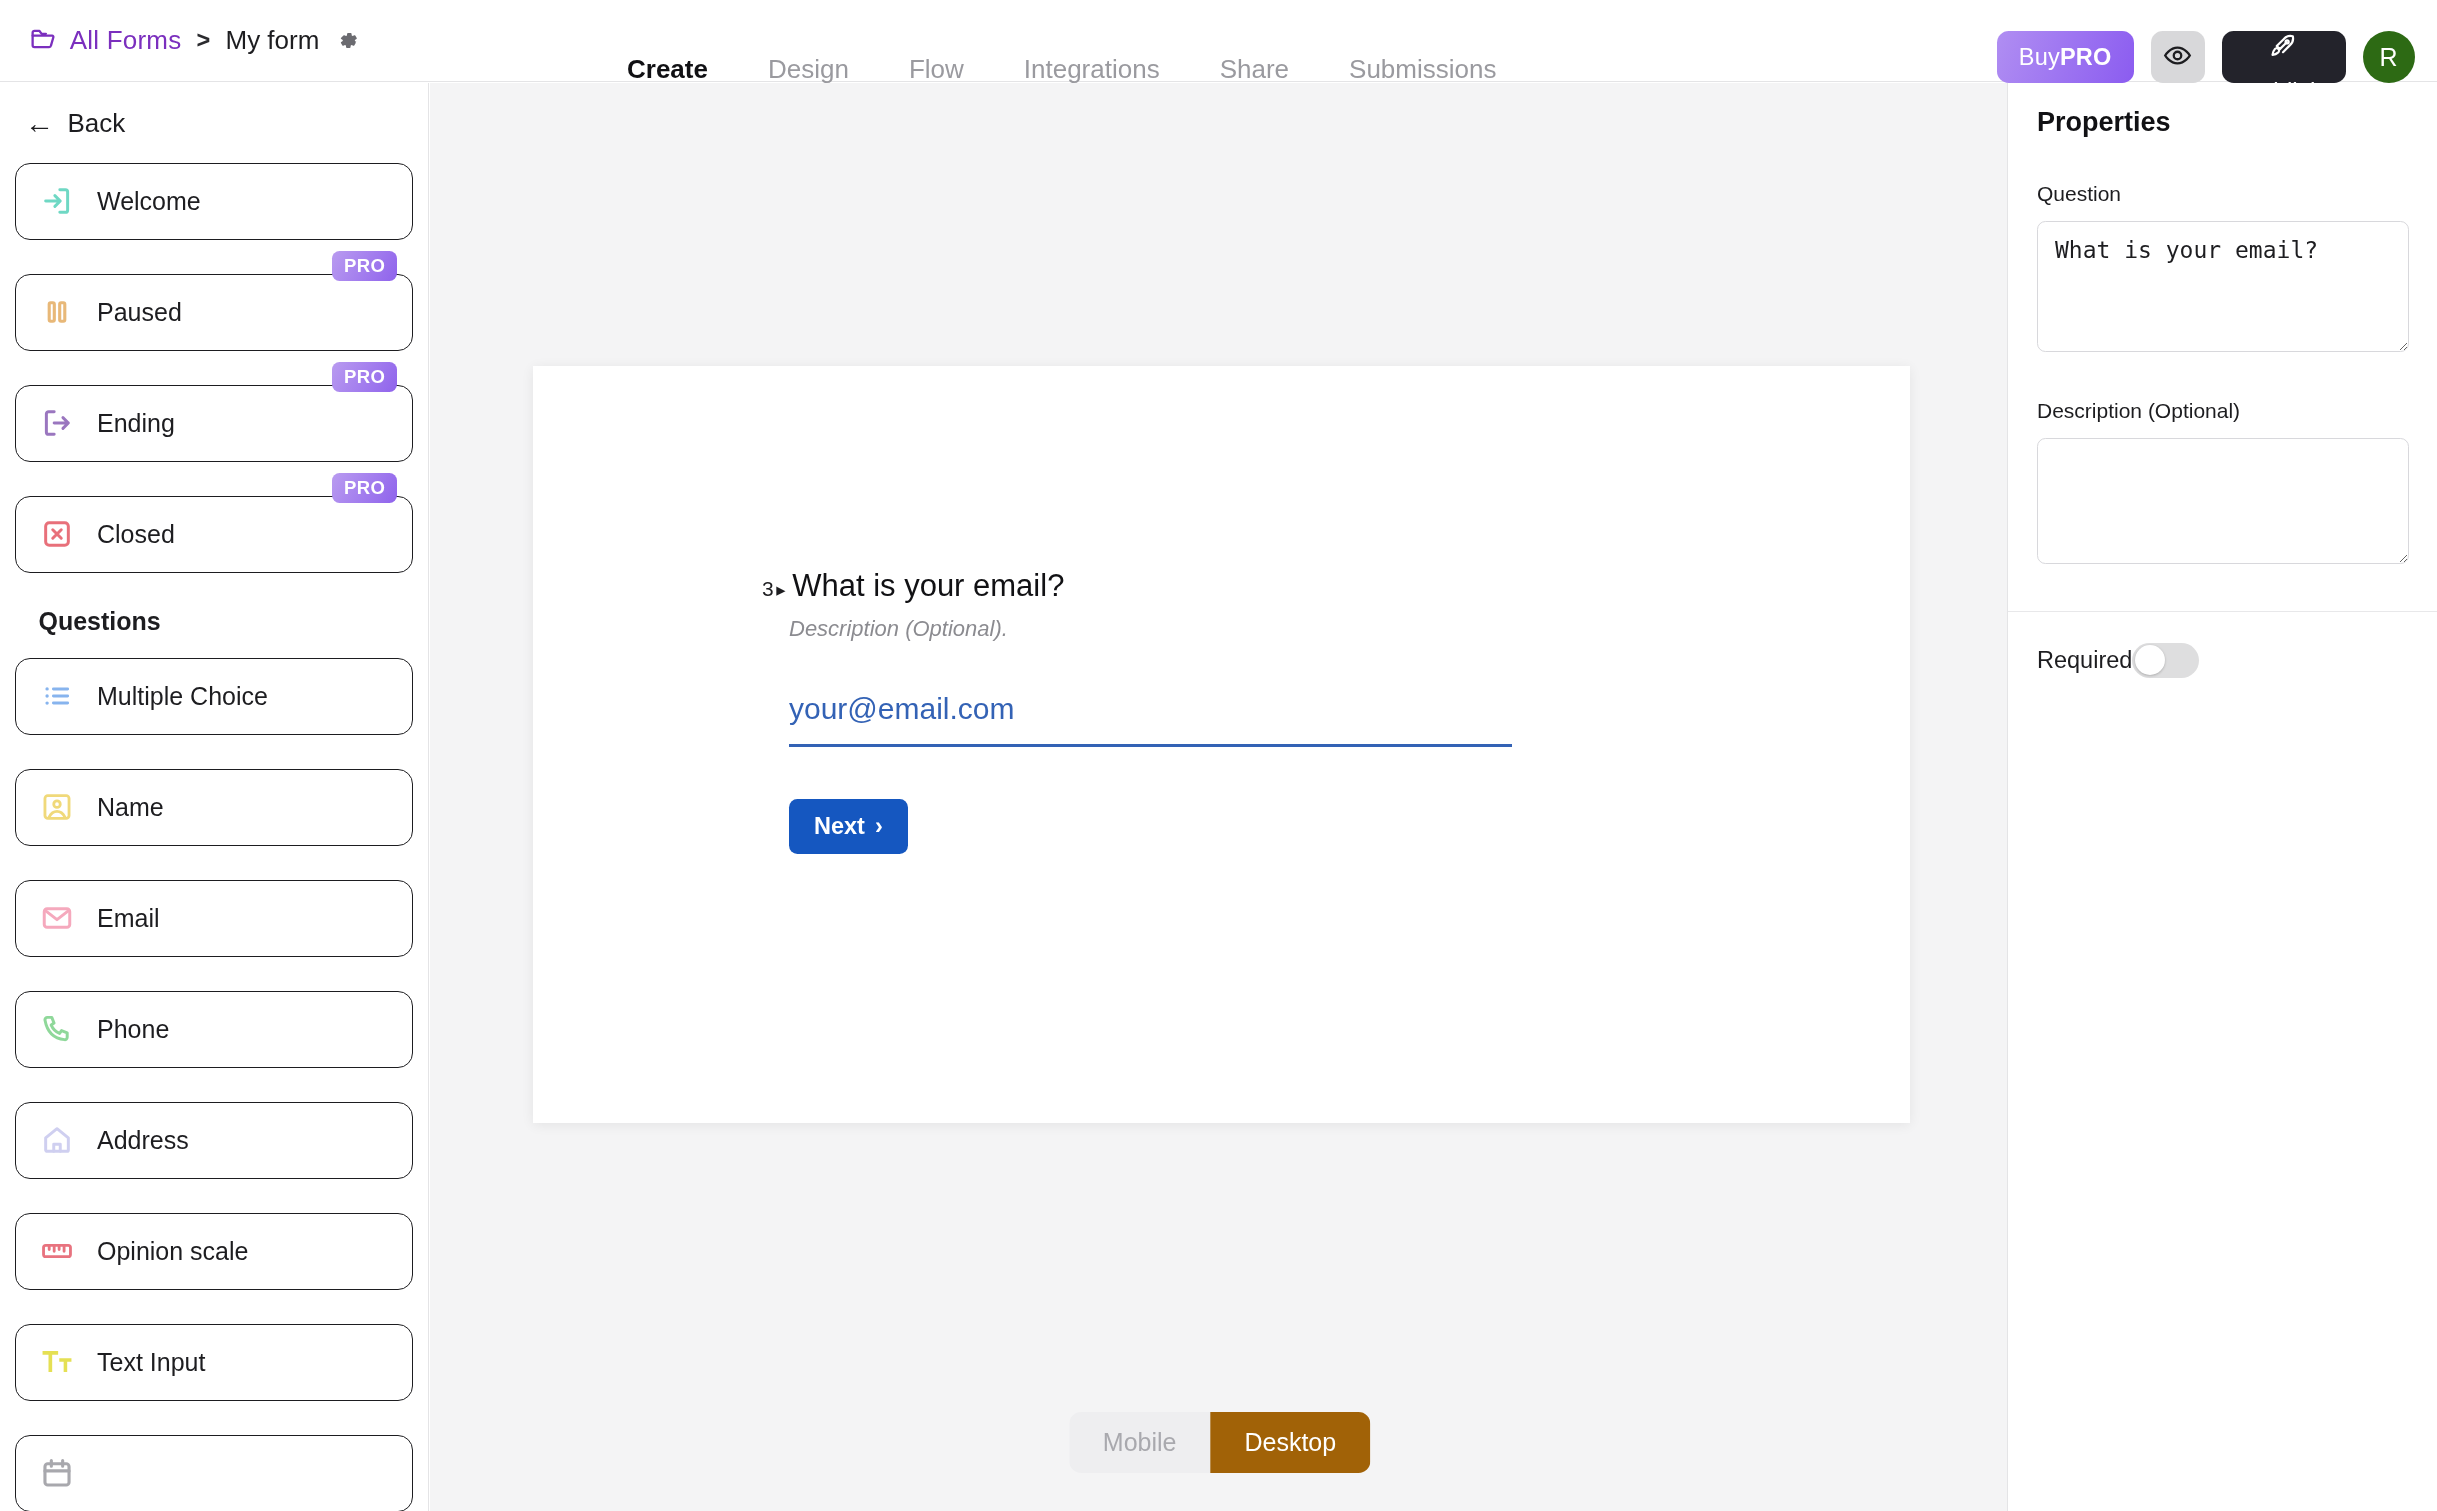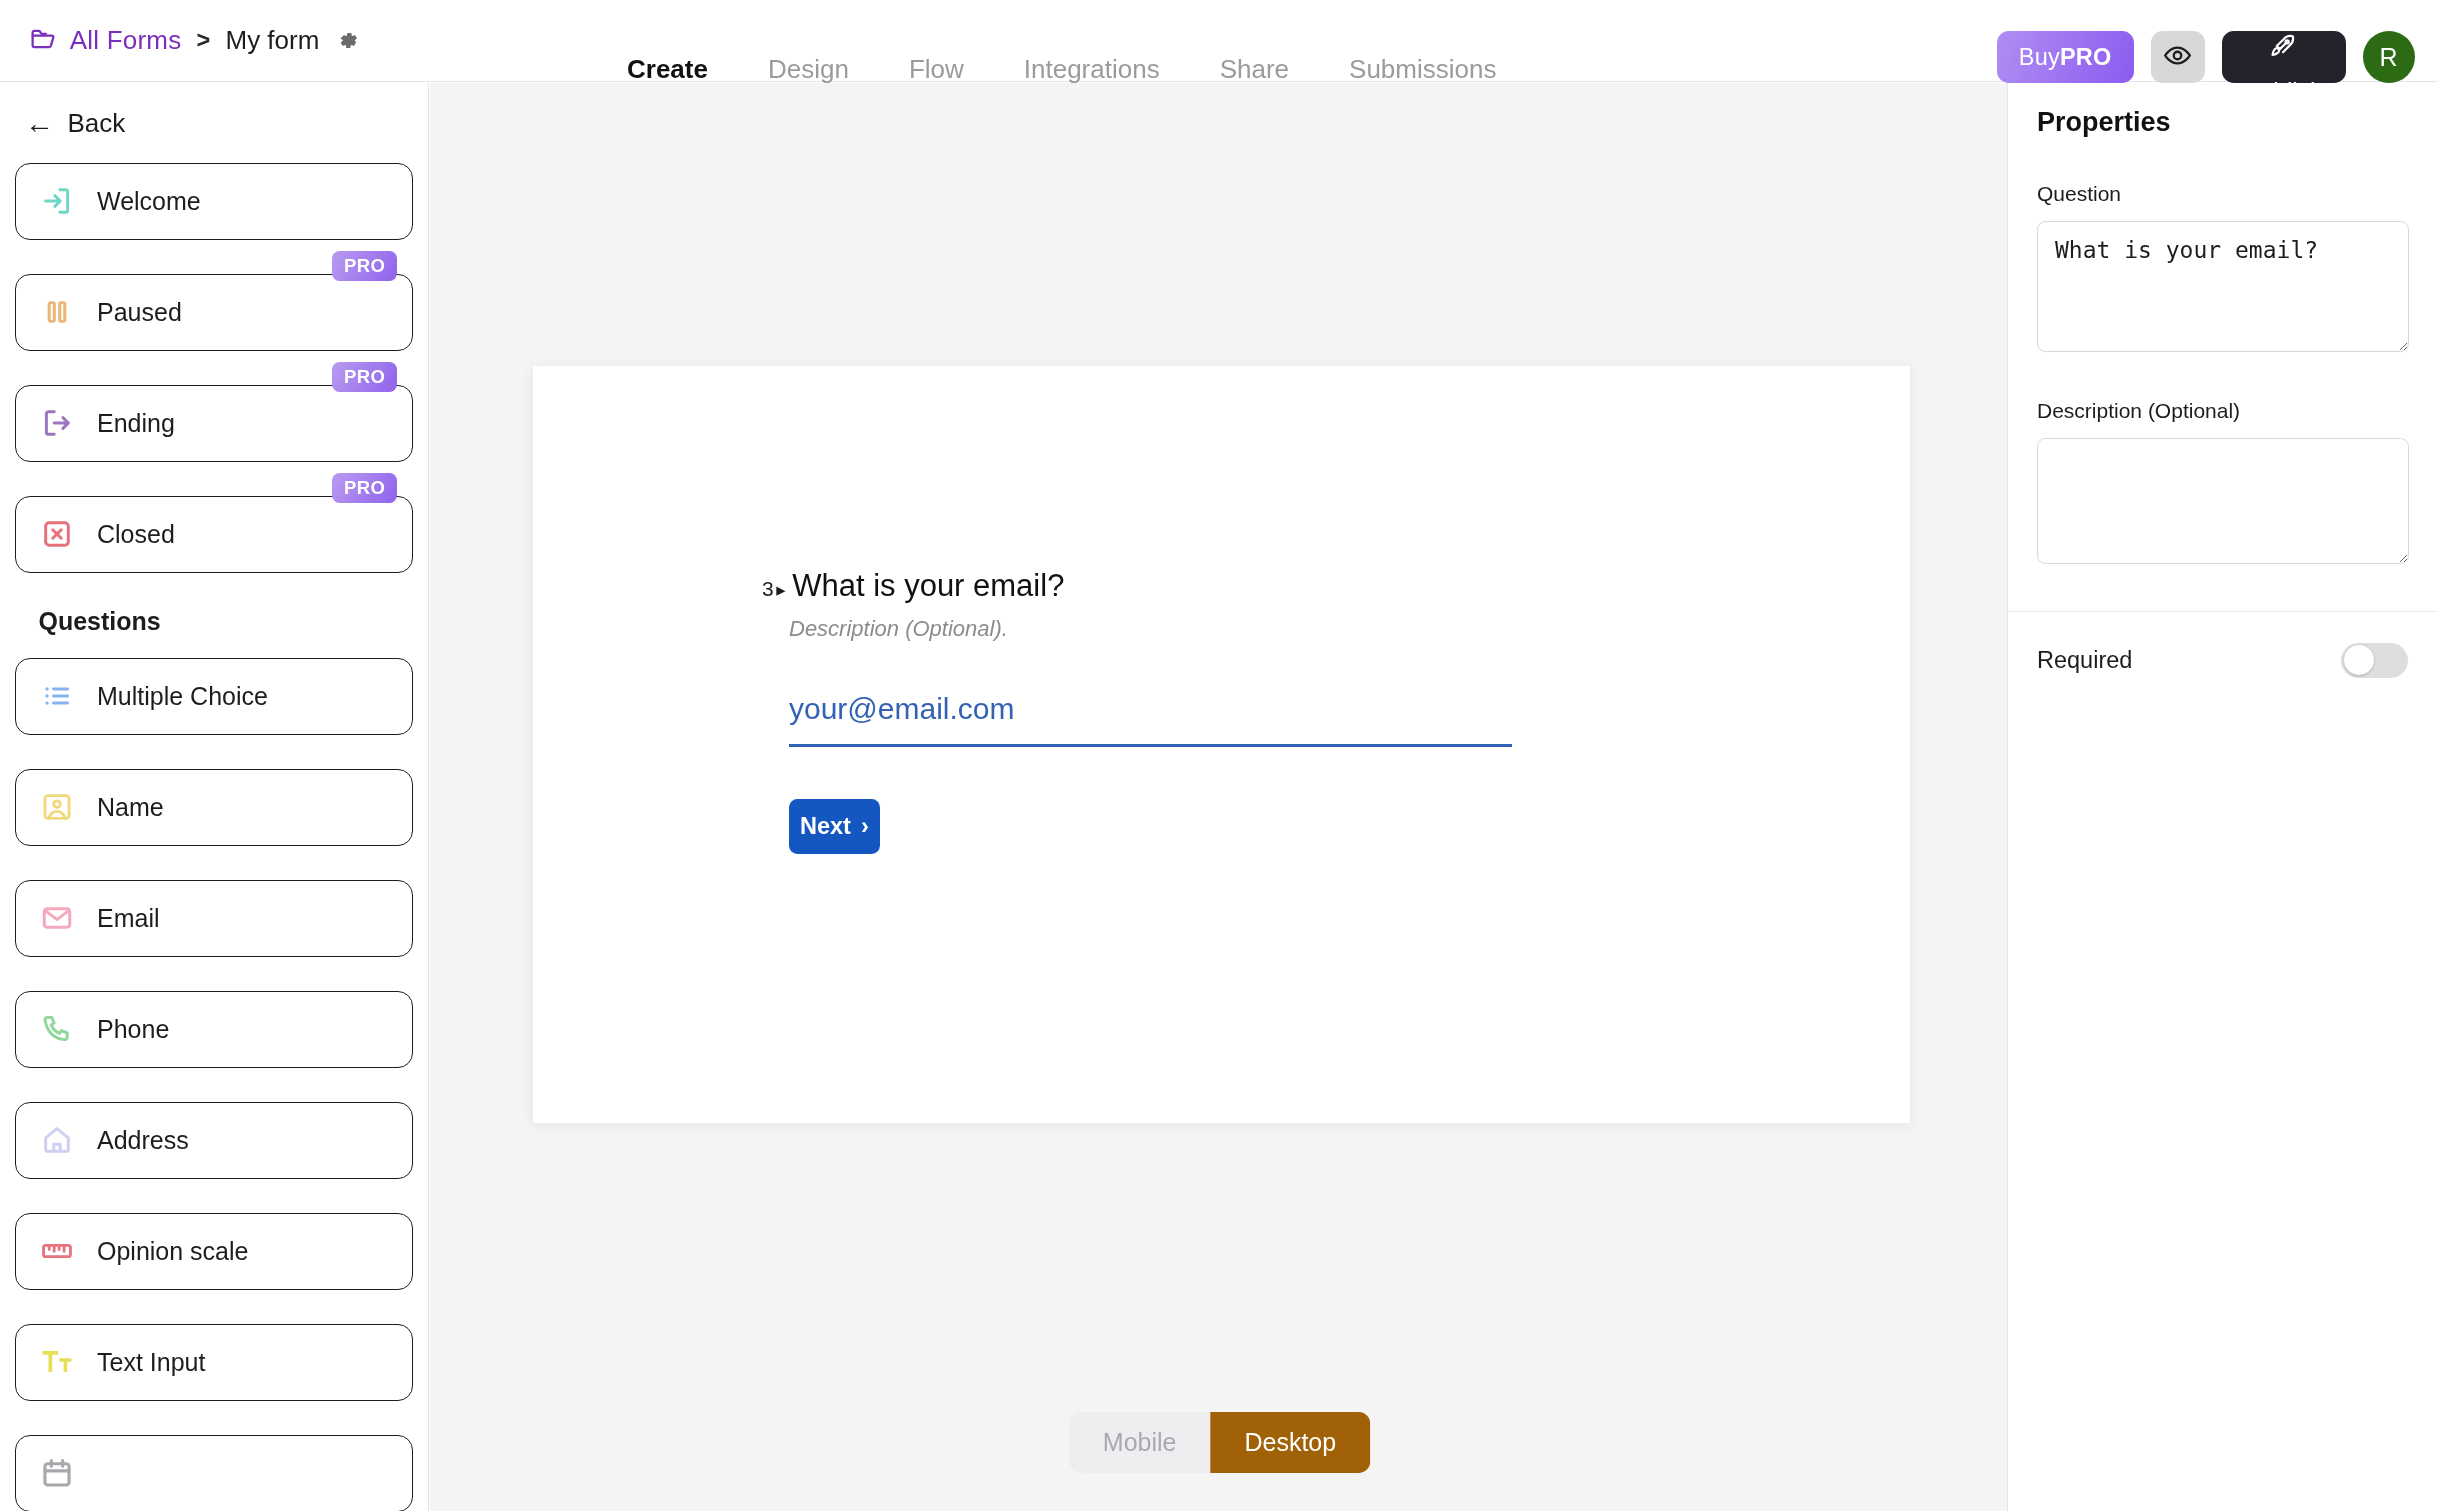--- a/index.html
+++ b/index.html
@@ -119,21 +119,21 @@
   .q-caret { font-size: 18.5px; color: #1d1d20; margin: 0 6.7px 0 2.5px; }
   .q-title { font-size: 31px; color: #111114; }
   .q-desc {
     font-size: 22px; color: #8b8b90; font-style: italic;
     margin: 11.8px 0 0 256px;
   }
   .q-input-wrap { margin: 50px 0 0 256px; width: 723px; }
   .q-placeholder { font-size: 30px; color: #3362b5; }
   .q-underline { height: 2.5px; background: #3362b5; margin-top: 18.5px; }
   .btn-next {
-    margin: 52px 0 0 256px; height: 55px; padding: 0 11px;
+    margin: 52px 0 0 256px; height: 55px; padding: 0 25px;
     background: #1557c0; color: #fff; font-size: 23.5px; font-weight: bold;
     border: none; border-radius: 8.4px; display: inline-flex;
     align-items: center; gap: 10px; cursor: pointer;
   }
 
   .device-toggle {
     position: absolute; left: 50%; transform: translateX(-50%);
     top: 1329px; display: flex; border-radius: 11.8px; overflow: hidden;
   }
   .device-btn {
@@ -156,21 +156,21 @@
   .prop-label { font-size: 21px; color: #1d1d20; margin: 44px 0 15px 0; }
   .prop-textarea {
     width: 372px; height: 131px; border: 1.3px solid #d8d8dc;
     border-radius: 8.4px; padding: 15px 17px; resize: both;
     font-family: "DejaVu Sans Mono", monospace; font-size: 23px;
     color: #1d1d20; background: #fff; overflow: hidden;
   }
   .prop-textarea.desc { height: 126px; margin-bottom: 44px; }
   .prop-row {
     height: 98px; border-top: 0.8px solid #e8e8ea;
-    display: flex; align-items: center; justify-content: space-between;
+    display: flex; align-items: center; justify-content: flex-start;
     padding: 0 29px;
   }
   .prop-row-label { font-size: 23.5px; color: #1d1d20; }
   .toggle {
     width: 67px; height: 35px; border-radius: 17.7px; background: #dededf;
     position: relative; cursor: pointer;
   }
   .toggle .knob {
     position: absolute; left: 2.5px; top: 2.5px; width: 30px; height: 30px;
     border-radius: 50%; background: #fff;

